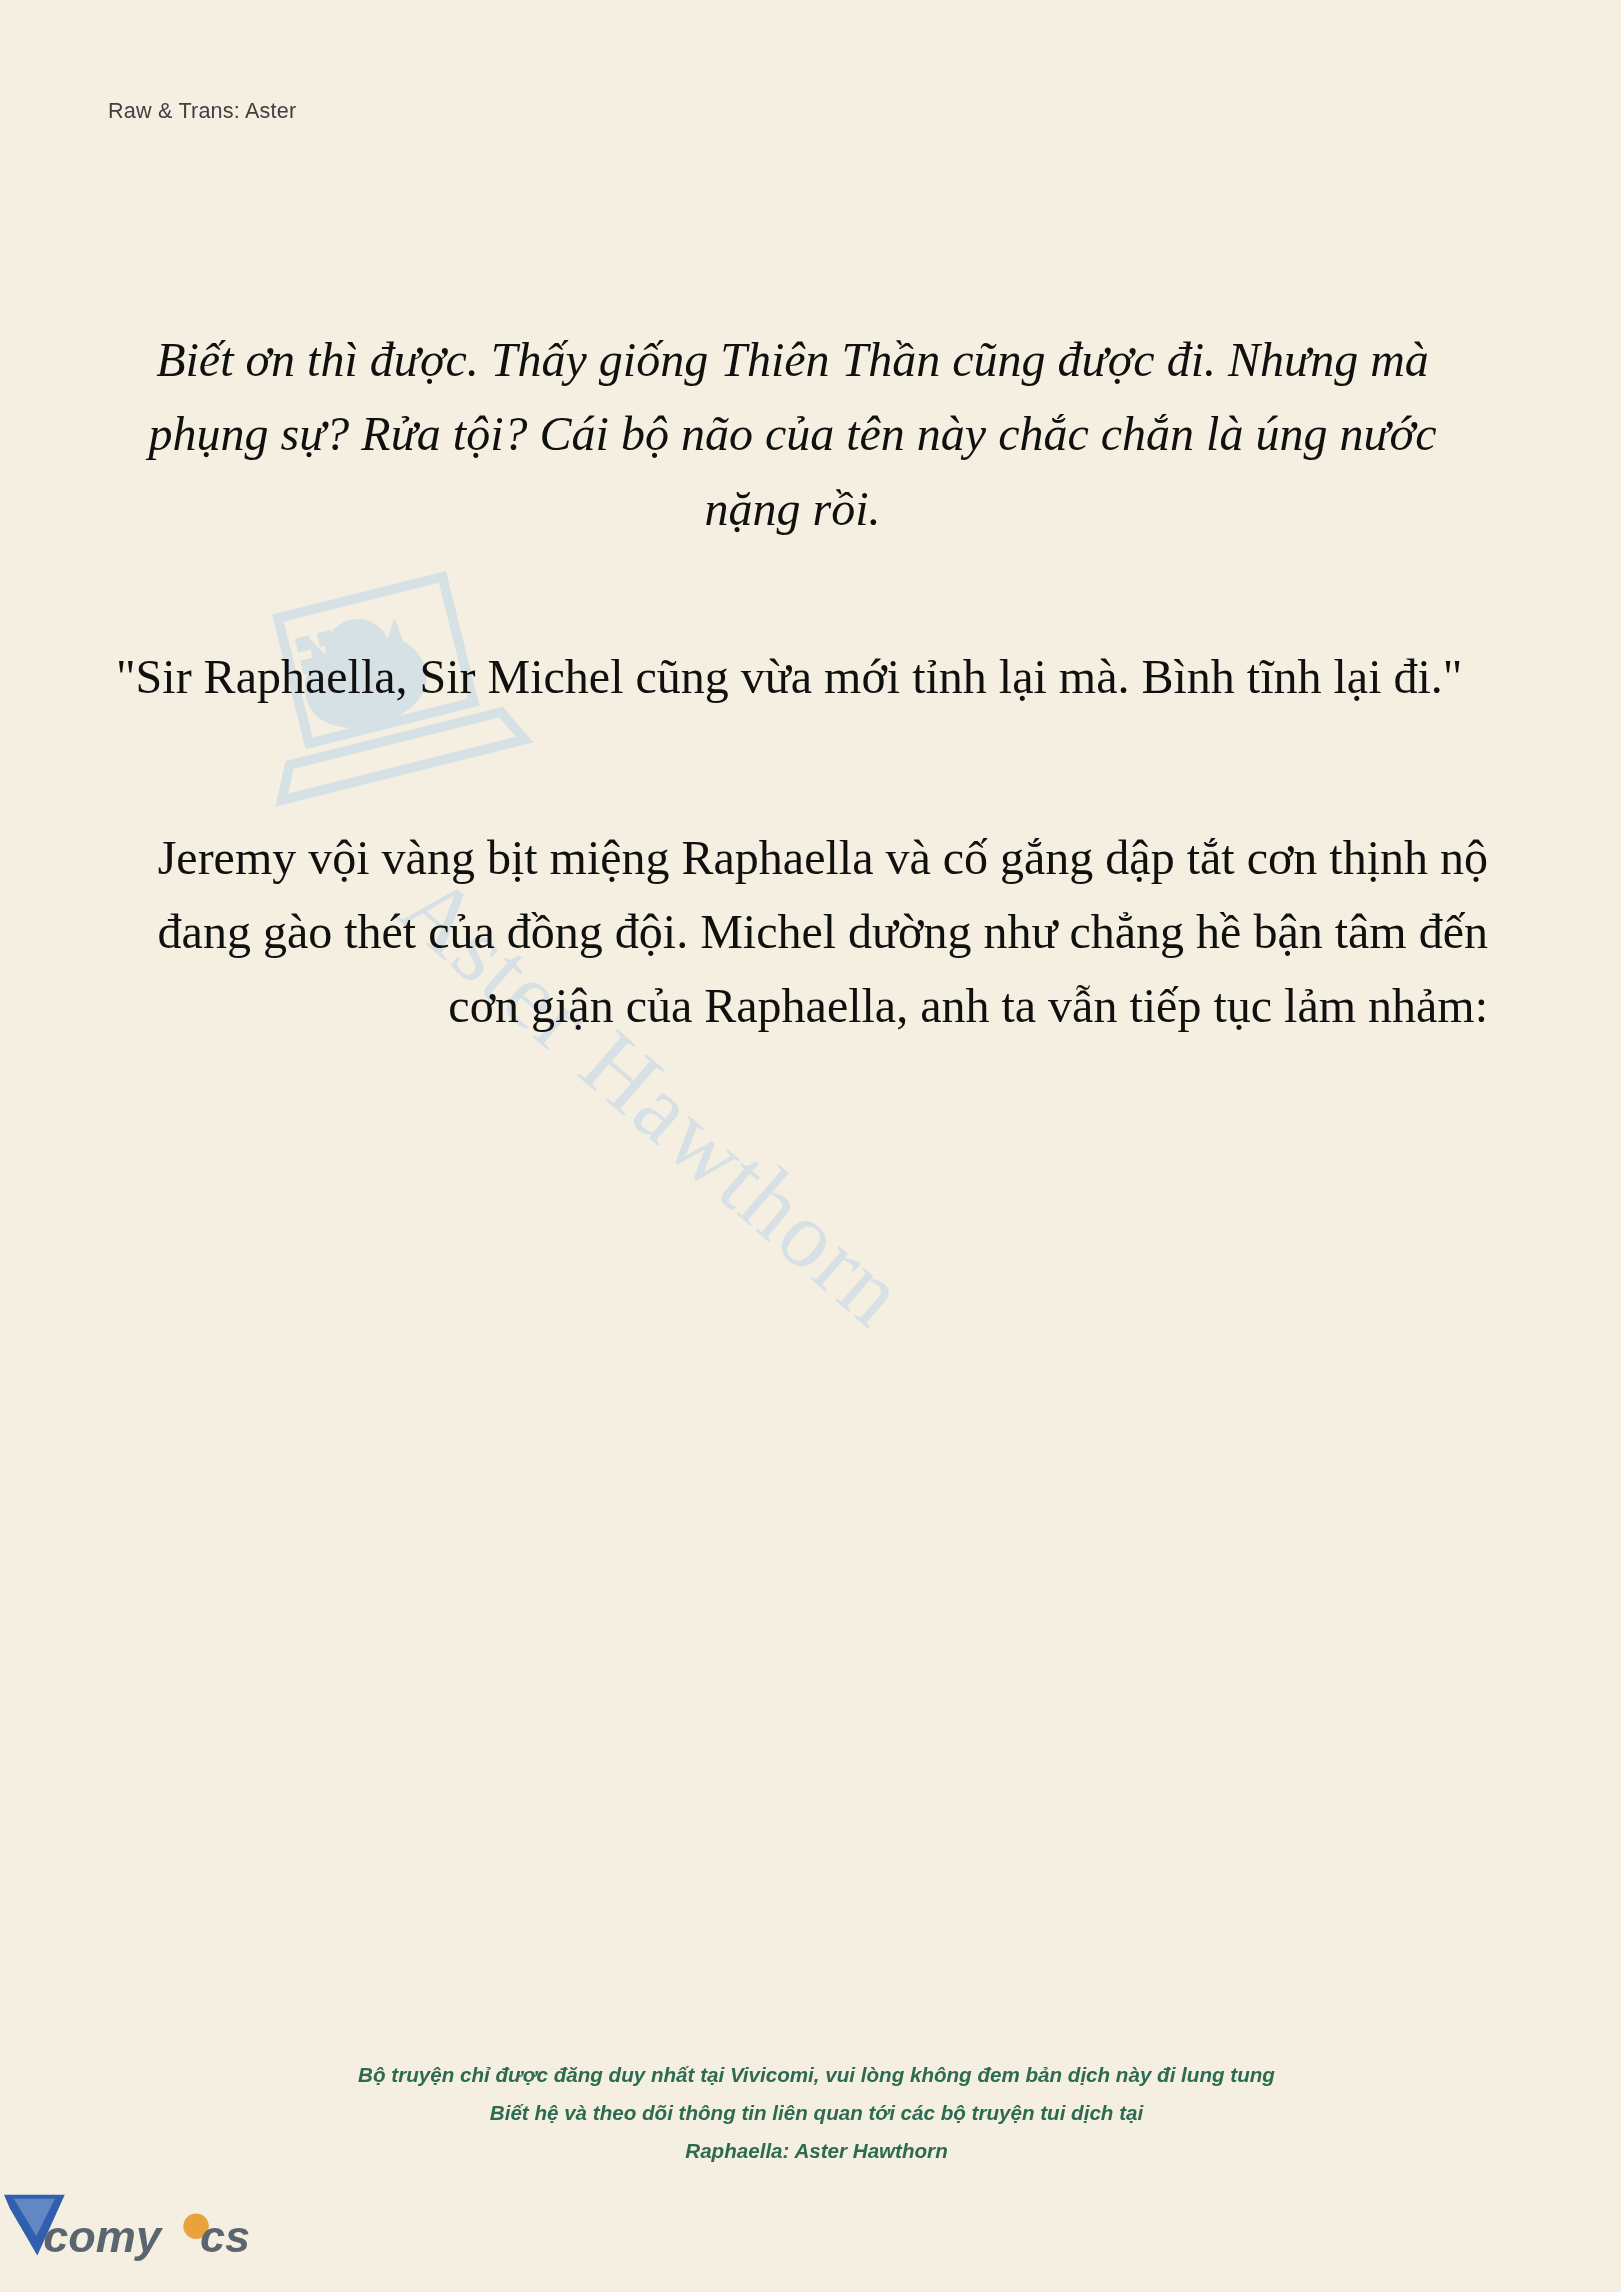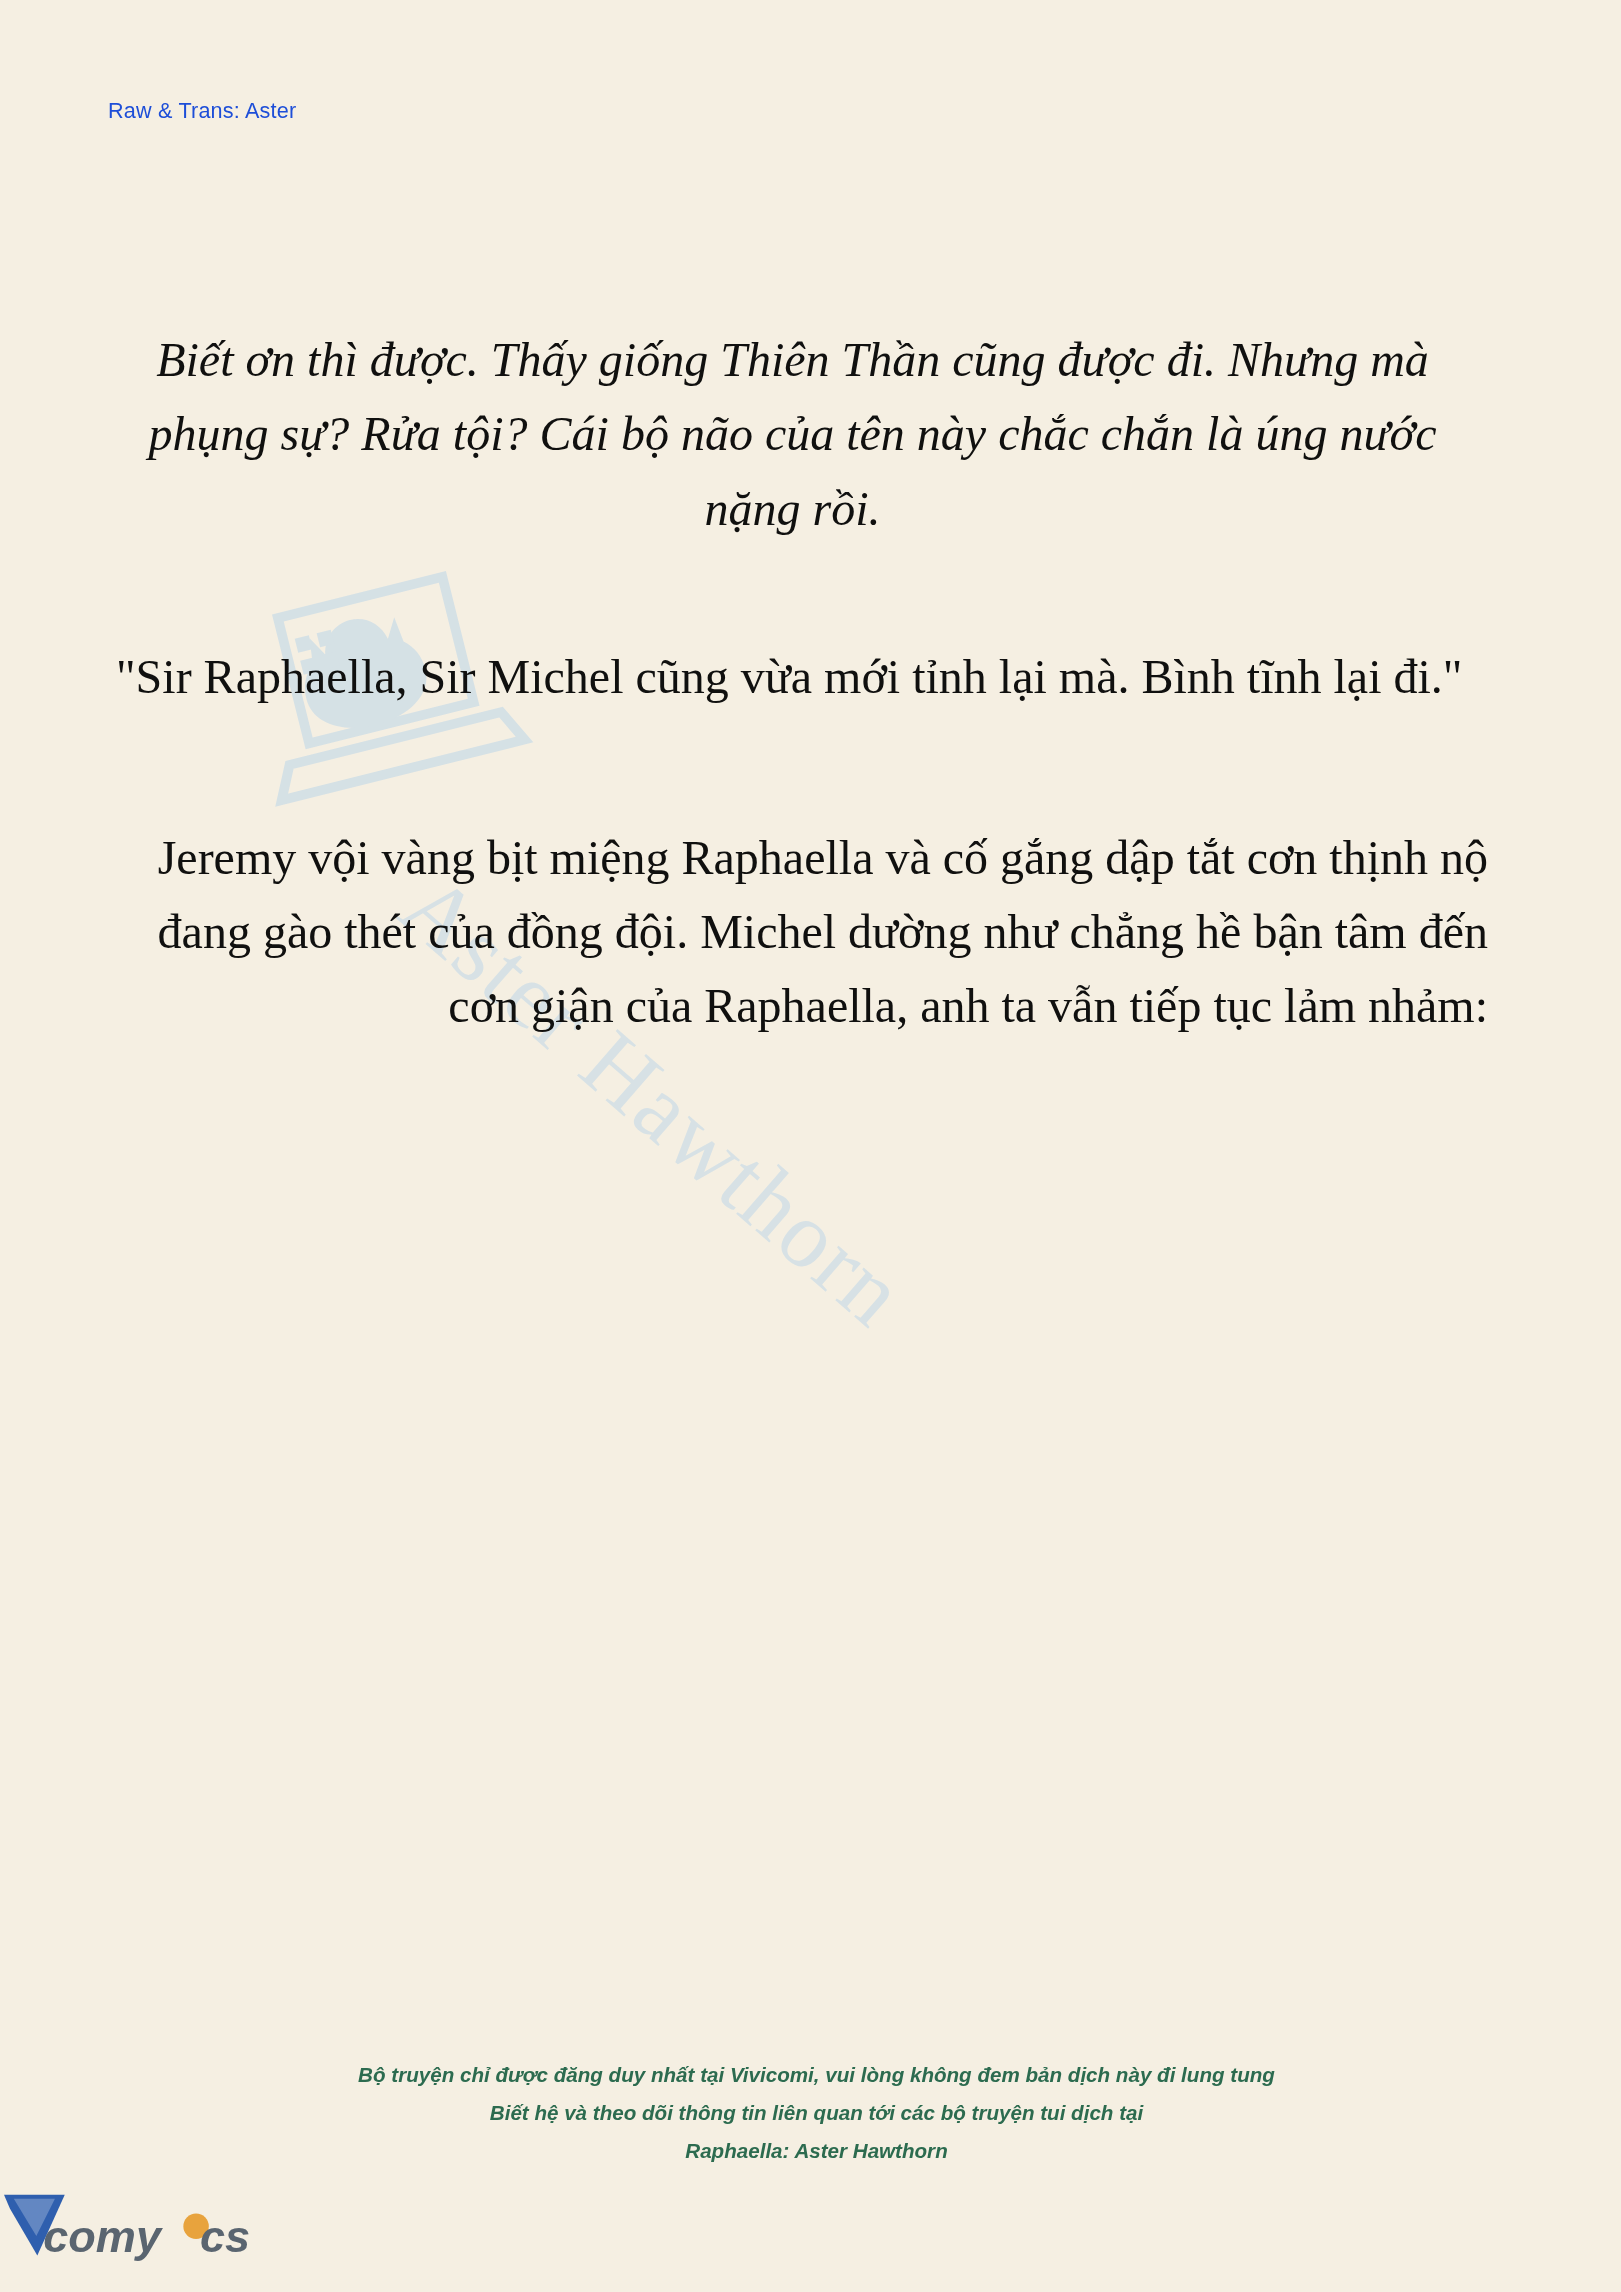--- a/index.html
+++ b/index.html
@@ -51,21 +51,21 @@
     height: 323px;
     transform: rotate(-14deg);
   }
 
   
   .credit {
     position: absolute;
     left: 108px;
     top: 98px;
     font-size: 21.6px;
-    color: #1d4ed8;
+    color: #404040;
     letter-spacing: 0.2px;
   }
 
   
   .content {
     position: absolute;
     left: 116px;
     top: 323px;
     width: 1402px;
   }

